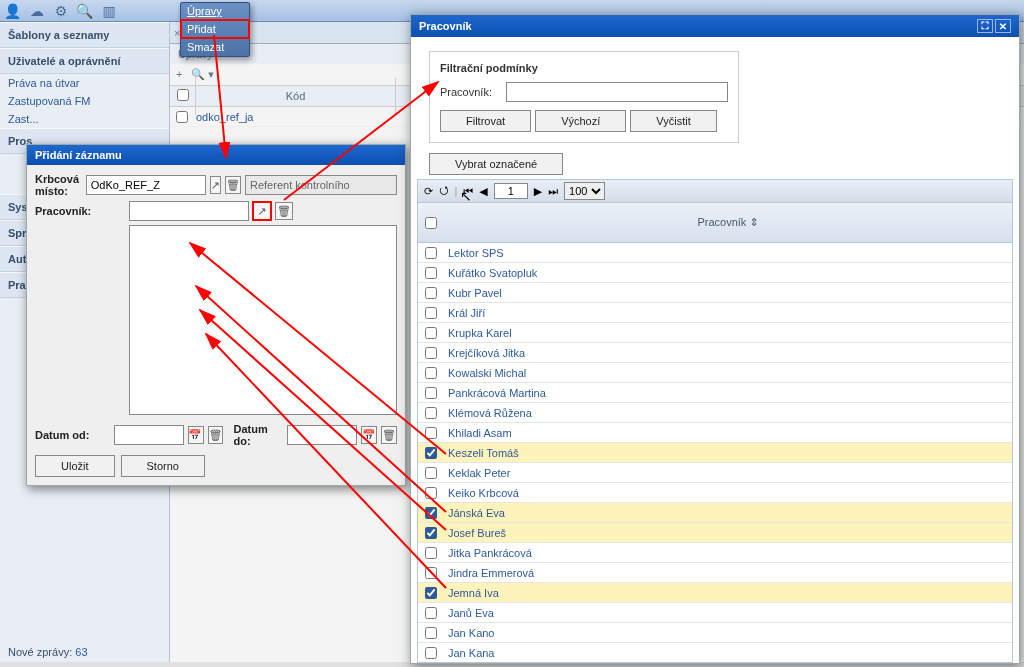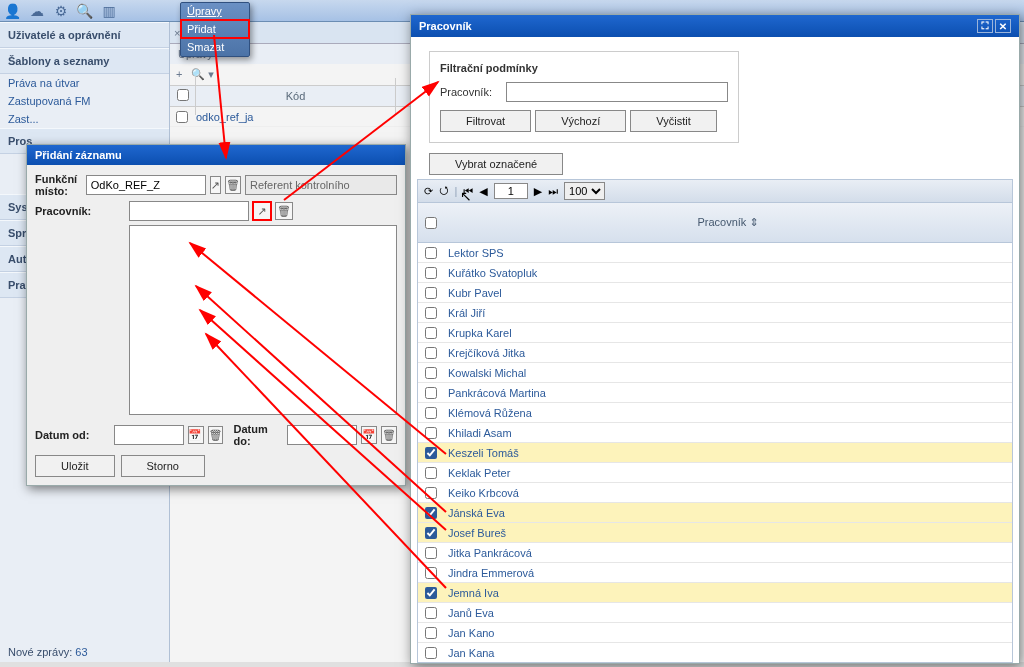--- a/index.html
+++ b/index.html
@@ -78,22 +78,22 @@
 
 <div class="top-toolbar">
   <span class="ticon">👤</span>
   <span class="ticon">☁</span>
   <span class="ticon">⚙</span>
   <span class="ticon">🔍</span>
   <span class="ticon">▥</span>
 </div>
 
 <div class="sidebar">
+  <div class="group-title">Šablony a seznamy</div>
   <div class="group-title">Uživatelé a oprávnění</div>
-  <div class="group-title">Šablony a seznamy</div>
   <div class="link-item">Práva na útvar</div>
   <div class="link-item">Zastupovaná FM</div>
   <div class="link-item">Zast...</div>
   <div class="group-title">Pros</div>
   <div class="group-title" style="margin-top:40px">Syst</div>
   <div class="group-title">Spr</div>
   <div class="group-title">Auto</div>
   <div class="group-title">Prac</div>
   <div class="footer">
     <span>Nové zprávy:</span>
@@ -120,21 +120,21 @@
 <div class="upravy-menu">
   <div class="muhead">Úpravy</div>
   <div class="mitem highlight">Přidat</div>
   <div class="mitem">Smazat</div>
 </div>
 
 <div class="modal1">
   <div class="titlebar">Přidání záznamu</div>
   <div class="body">
     <div class="form-row">
-      <label>Funkční místo:</label>
+      <label>Krbcová místo:</label>
       <input type="text" style="width: 120px;" value="OdKo_REF_Z">
       <span class="iconbtn">↗</span>
       <span class="iconbtn">🗑</span>
       <input type="text" style="flex: 1 1 0%; background: rgb(233, 233, 233); color: rgb(102, 102, 102);" disabled="" value="Referent kontrolního">
     </div>
     <div class="form-row">
       <label>Pracovník:</label>
       <input type="text" style="width: 120px;">
       <span class="iconbtn red">↗</span>
       <span class="iconbtn">🗑</span>

